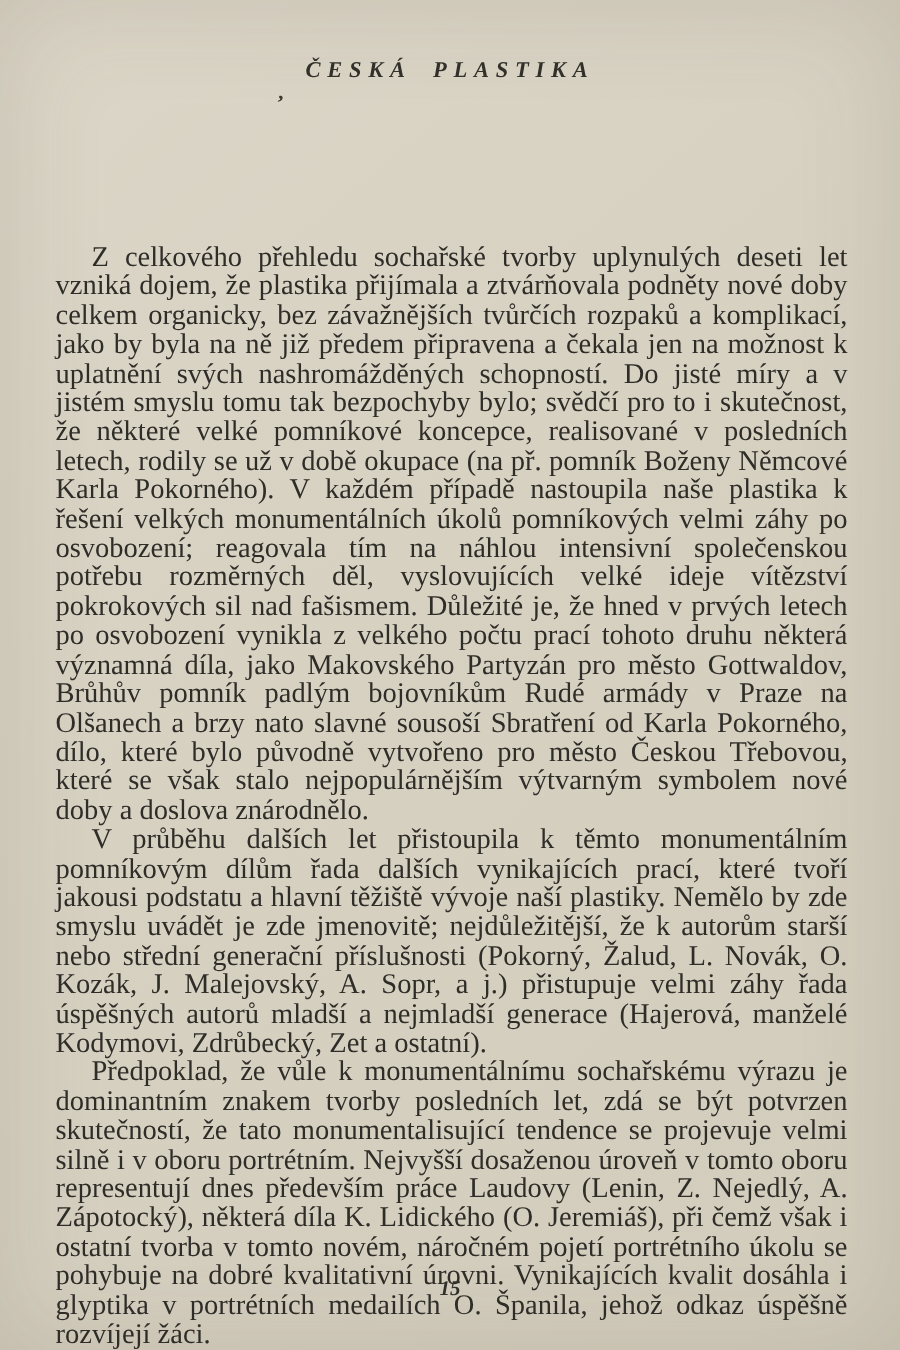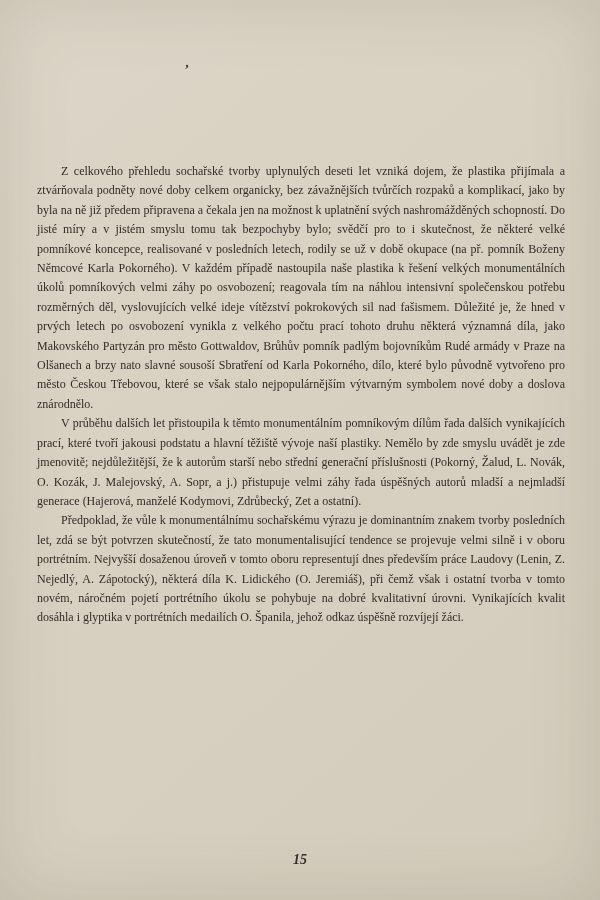--- a/index.html
+++ b/index.html
@@ -37,21 +37,21 @@
     font-size: 14px;
     font-weight: bold;
     color: #3a3830;
     transform: rotate(8deg);
   }
   .body-text {
     position: absolute;
     top: 162px;
     left: 37px;
     width: 528px;
-    font-size: 12px;
+    font-size: 19px;
     line-height: 19.4px;
     text-align: justify;
     color: #2f2d28;
   }
   .body-text p {
     text-indent: 24px;
     margin: 0;
   }
   .page-number {
     position: absolute;
@@ -63,20 +63,21 @@
     font-weight: bold;
     font-size: 14px;
     color: #32302a;
   }
 </style>
 </head>
 <body>
 
 <div class="paper">
 
+  <h1 class="title">ČESKÁ PLASTIKA</h1>
 
   <span class="artifact">’</span>
 
   <div class="body-text">
     <p>Z celkového přehledu sochařské tvorby uplynulých deseti let vzniká dojem, že plastika přijímala a ztvárňovala podněty nové doby celkem organicky, bez závažnějších tvůrčích rozpaků a komplikací, jako by byla na ně již předem připravena a čekala jen na možnost k uplatnění svých nashromážděných schopností. Do jisté míry a v jistém smyslu tomu tak bezpochyby bylo; svědčí pro to i skutečnost, že některé velké pomníkové koncepce, realisované v posledních letech, rodily se už v době okupace (na př. pomník Boženy Němcové Karla Pokorného). V každém případě nastoupila naše plastika k řešení velkých monumentálních úkolů pomníkových velmi záhy po osvobození; reagovala tím na náhlou intensivní společenskou potřebu rozměrných děl, vyslovujících velké ideje vítězství pokrokových sil nad fašismem. Důležité je, že hned v prvých letech po osvobození vynikla z velkého počtu prací tohoto druhu některá významná díla, jako Makovského Partyzán pro město Gottwaldov, Brůhův pomník padlým bojovníkům Rudé armády v Praze na Olšanech a brzy nato slavné sousoší Sbratření od Karla Pokorného, dílo, které bylo původně vytvořeno pro město Českou Třebovou, které se však stalo nejpopulárnějším výtvarným symbolem nové doby a doslova znárodnělo.</p>
     <p>V průběhu dalších let přistoupila k těmto monumentálním pomníkovým dílům řada dalších vynikajících prací, které tvoří jakousi podstatu a hlavní těžiště vývoje naší plastiky. Nemělo by zde smyslu uvádět je zde jmenovitě; nejdůležitější, že k autorům starší nebo střední generační příslušnosti (Pokorný, Žalud, L. Novák, O. Kozák, J. Malejovský, A. Sopr, a j.) přistupuje velmi záhy řada úspěšných autorů mladší a nejmladší generace (Hajerová, manželé Kodymovi, Zdrůbecký, Zet a ostatní).</p>
     <p>Předpoklad, že vůle k monumentálnímu sochařskému výrazu je dominantním znakem tvorby posledních let, zdá se být potvrzen skutečností, že tato monumentalisující tendence se projevuje velmi silně i v oboru portrétním. Nejvyšší dosaženou úroveň v tomto oboru representují dnes především práce Laudovy (Lenin, Z. Nejedlý, A. Zápotocký), některá díla K. Lidického (O. Jeremiáš), při čemž však i ostatní tvorba v tomto novém, náročném pojetí portrétního úkolu se pohybuje na dobré kvalitativní úrovni. Vynikajících kvalit dosáhla i glyptika v portrétních medailích O. Španila, jehož odkaz úspěšně rozvíjejí žáci.</p>
   </div>
 
   <div class="page-number">15</div>

